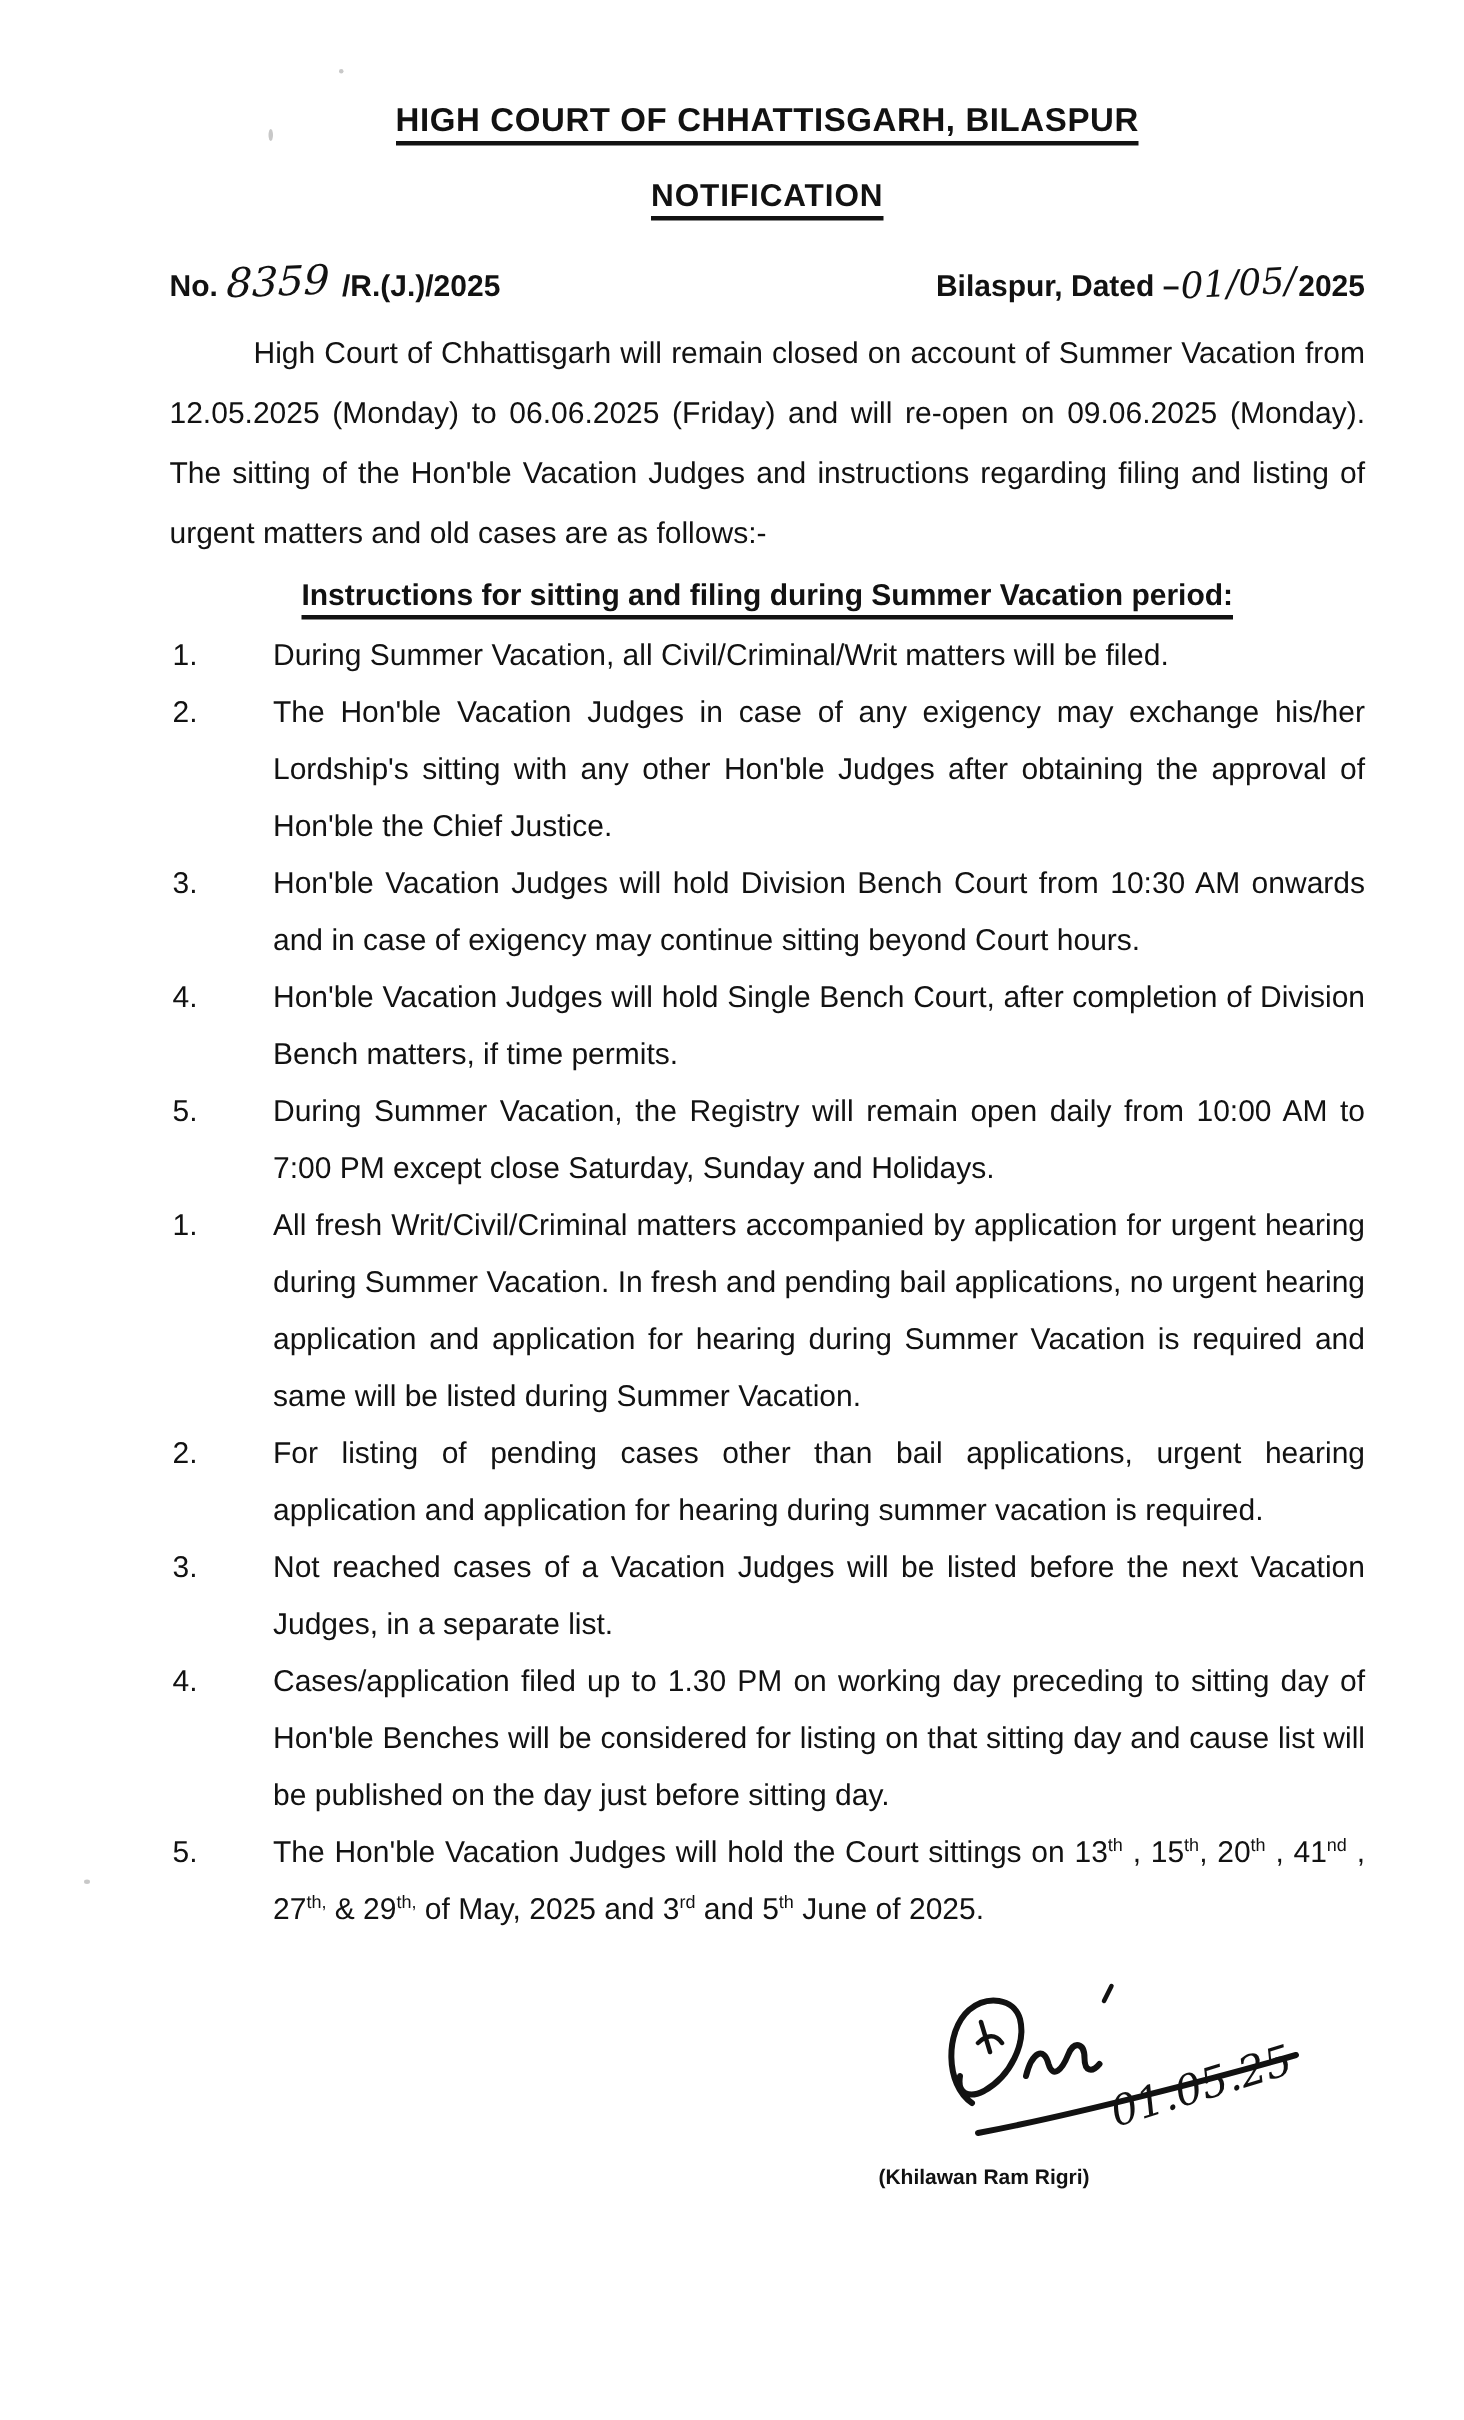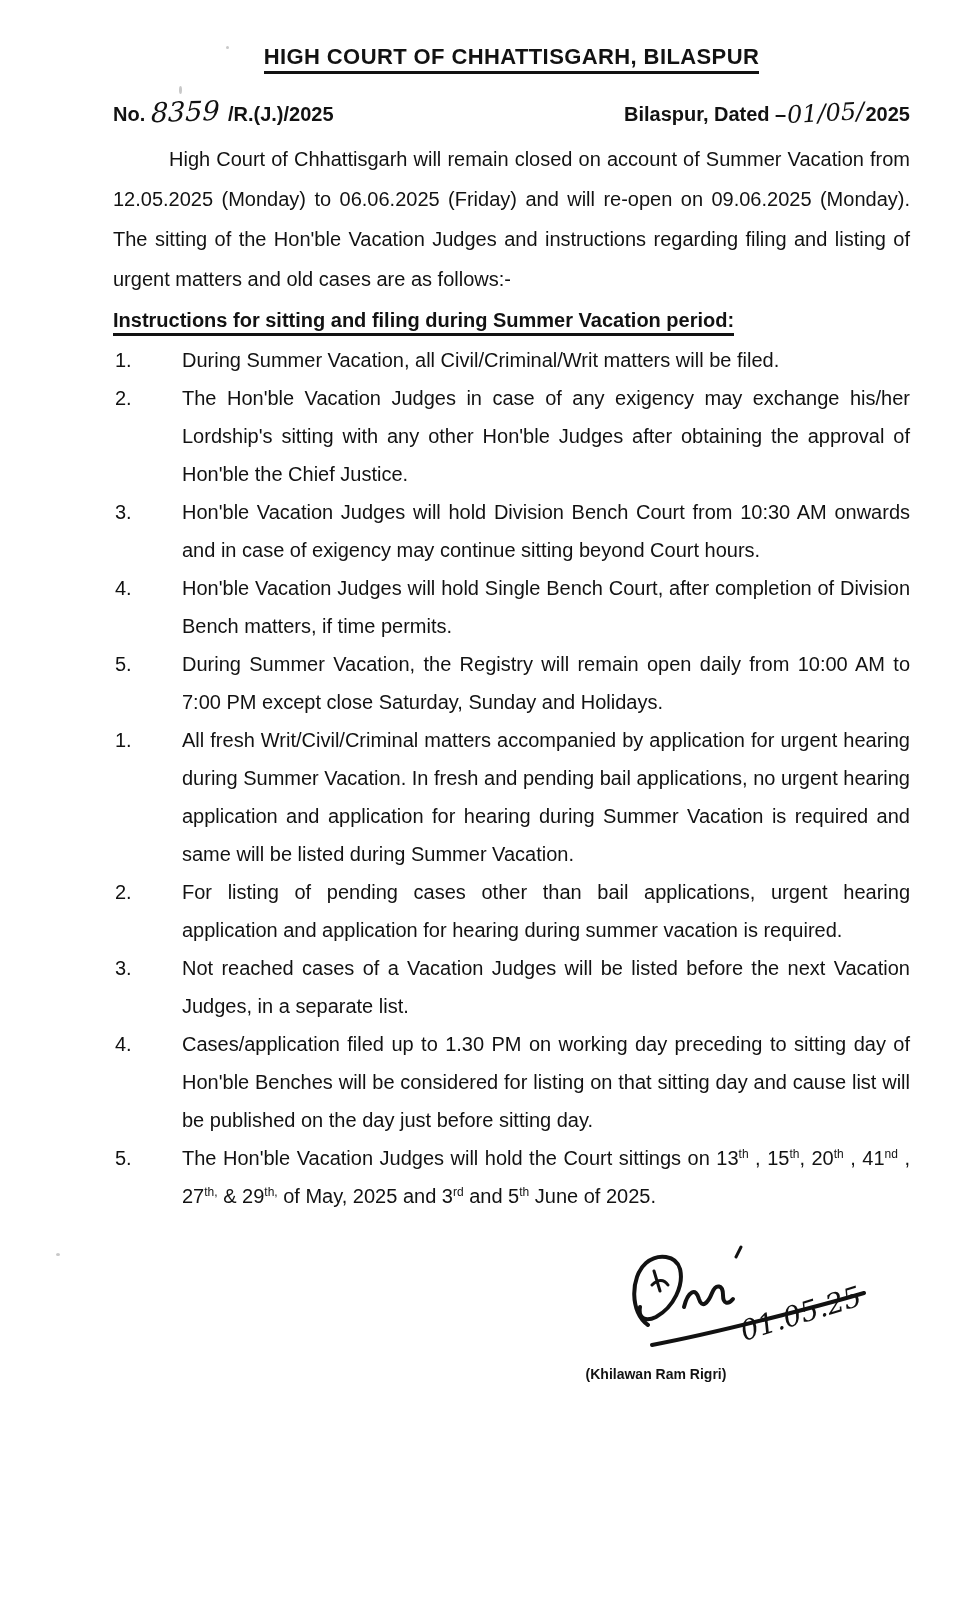--- a/index.html
+++ b/index.html
@@ -11,21 +11,22 @@
     position: relative;
     width: 976px;
     min-height: 1613px;
     margin: 0 auto;
     background: #fff;
     color: #121212;
     font-family: "Liberation Sans", sans-serif;
     overflow: hidden;
   }
   .content {
-    padding: 44px 66px 0 113px;
+    padding: 20px 66px 0 113px;
+    margin-top: 47px;
   }
   .center { text-align: center; }
 
   .court-title {
     font-size: 22px;
     font-weight: bold;
     letter-spacing: 0.4px;
     margin-bottom: 26px;
   }
   .court-title span, .doc-type span, .sec-heading span, .by-order span {
@@ -67,20 +68,21 @@
     font-size: 20px;
     line-height: 40px;
     text-align: justify;
     text-indent: 56px;
     margin: 12px 0 2px 0;
   }
   .sec-heading {
     font-size: 20px;
     font-weight: bold;
     line-height: 38px;
+    text-align: center;
     margin: 2px 0;
   }
   .num-list { font-size: 20px; line-height: 38px; }
   .num-item {
     display: flex;
     align-items: flex-start;
   }
   .num-item .num {
     flex: 0 0 67px;
     padding-left: 2px;
@@ -135,20 +137,23 @@
   <div class="speck" style="left:56px;top:1253px;width:4px;height:3px;"></div>
   <div class="speck" style="left:226px;top:46px;width:3px;height:3px;"></div>
   <div class="speck" style="left:179px;top:86px;width:3px;height:8px;"></div>
 
   <div class="content">
 
     <div class="court-title center">
       <span>HIGH COURT OF CHHATTISGARH, BILASPUR</span>
     </div>
 
+    <div class="doc-type center">
+      <span>NOTIFICATION</span>
+    </div>
 
     <div class="ref-row">
       <div>
         <span>No.</span><span class="hand hand-no">8359</span><span>/R.(J.)/2025</span>
       </div>
       <div>
         <span>Bilaspur, Dated –</span><span class="hand hand-date">01/05/</span><span>2025</span>
       </div>
     </div>
 

